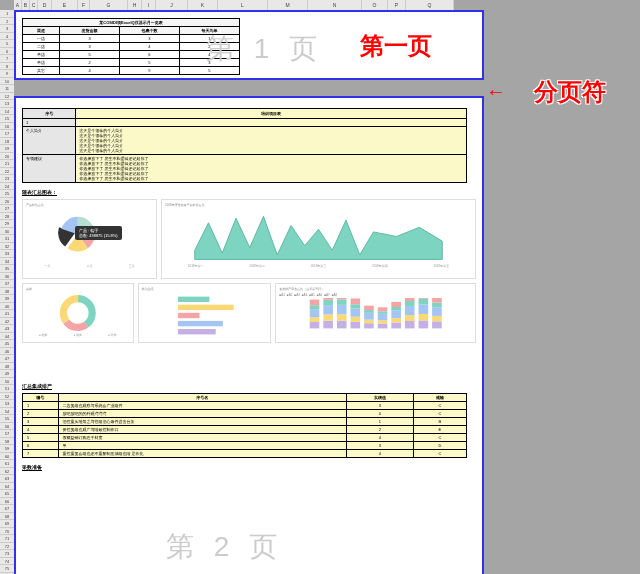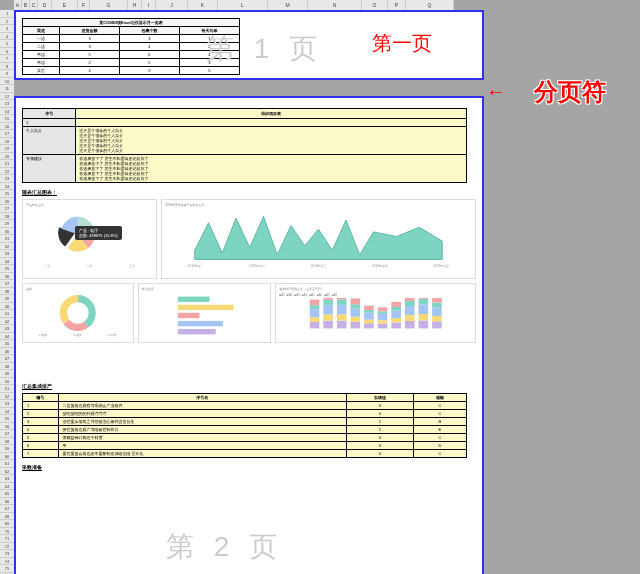--- a/index.html
+++ b/index.html
@@ -9,21 +9,21 @@
 .row-headers{position:absolute;left:0;top:10px;width:14px;background:#e8e8e8;z-index:5}
 .row-h{font-size:4px;color:#444;text-align:center;border-bottom:1px solid #ccc;height:7.5px;line-height:7.5px}
 .sheet{position:absolute;left:14px;top:10px;right:156px;bottom:0;background:#a5a5a5}
 .page{background:#fff;border:2px solid #3030ef;margin-bottom:16px;position:relative}
 .page1{height:70px;padding:6px}
 .page2{height:490px;padding:6px}
 .tbl{border-collapse:collapse;width:48%;font-size:4px}
 .tbl th,.tbl td{border:1px solid #000;padding:1px 2px;text-align:center;background:#fff}
 .tbl th{background:#f5f5f5}
 .watermark{position:absolute;font-size:28px;color:#ccc;font-weight:300;letter-spacing:6px;pointer-events:none}
-.overlay-red{position:absolute;font-size:20px;font-weight:400;color:#f00;text-shadow:-1px -1px 0 #fff,1px -1px 0 #fff,-1px 1px 0 #fff,1px 1px 0 #fff}
+.overlay-red{position:absolute;font-size:24px;font-weight:700;color:#f00;text-shadow:-1px -1px 0 #fff,1px -1px 0 #fff,-1px 1px 0 #fff,1px 1px 0 #fff}
 .tbl2{border-collapse:collapse;width:98%;font-size:4px;margin-top:4px}
 .tbl2 th{border:1px solid #000;background:#fcf9c9;padding:2px;text-align:center}
 .tbl2 td{border:1px solid #000;background:#fcf9c9;padding:1px 3px;font-size:4px;vertical-align:top}
 .tbl2 .lab{background:#e6e6e6;width:12%}
 .sect-title{font-size:5px;font-weight:700;text-decoration:underline;margin:6px 0 4px 0}
 .charts{display:flex;gap:4px;margin-top:4px;height:80px}
 .charts2{display:flex;gap:4px;margin-top:4px;height:60px}
 .chart-box{border:1px solid #ddd;background:#fff;position:relative;padding:3px}
 .chart-title{font-size:3px;color:#888;margin-bottom:2px}
 .pie-chart{width:30%}

